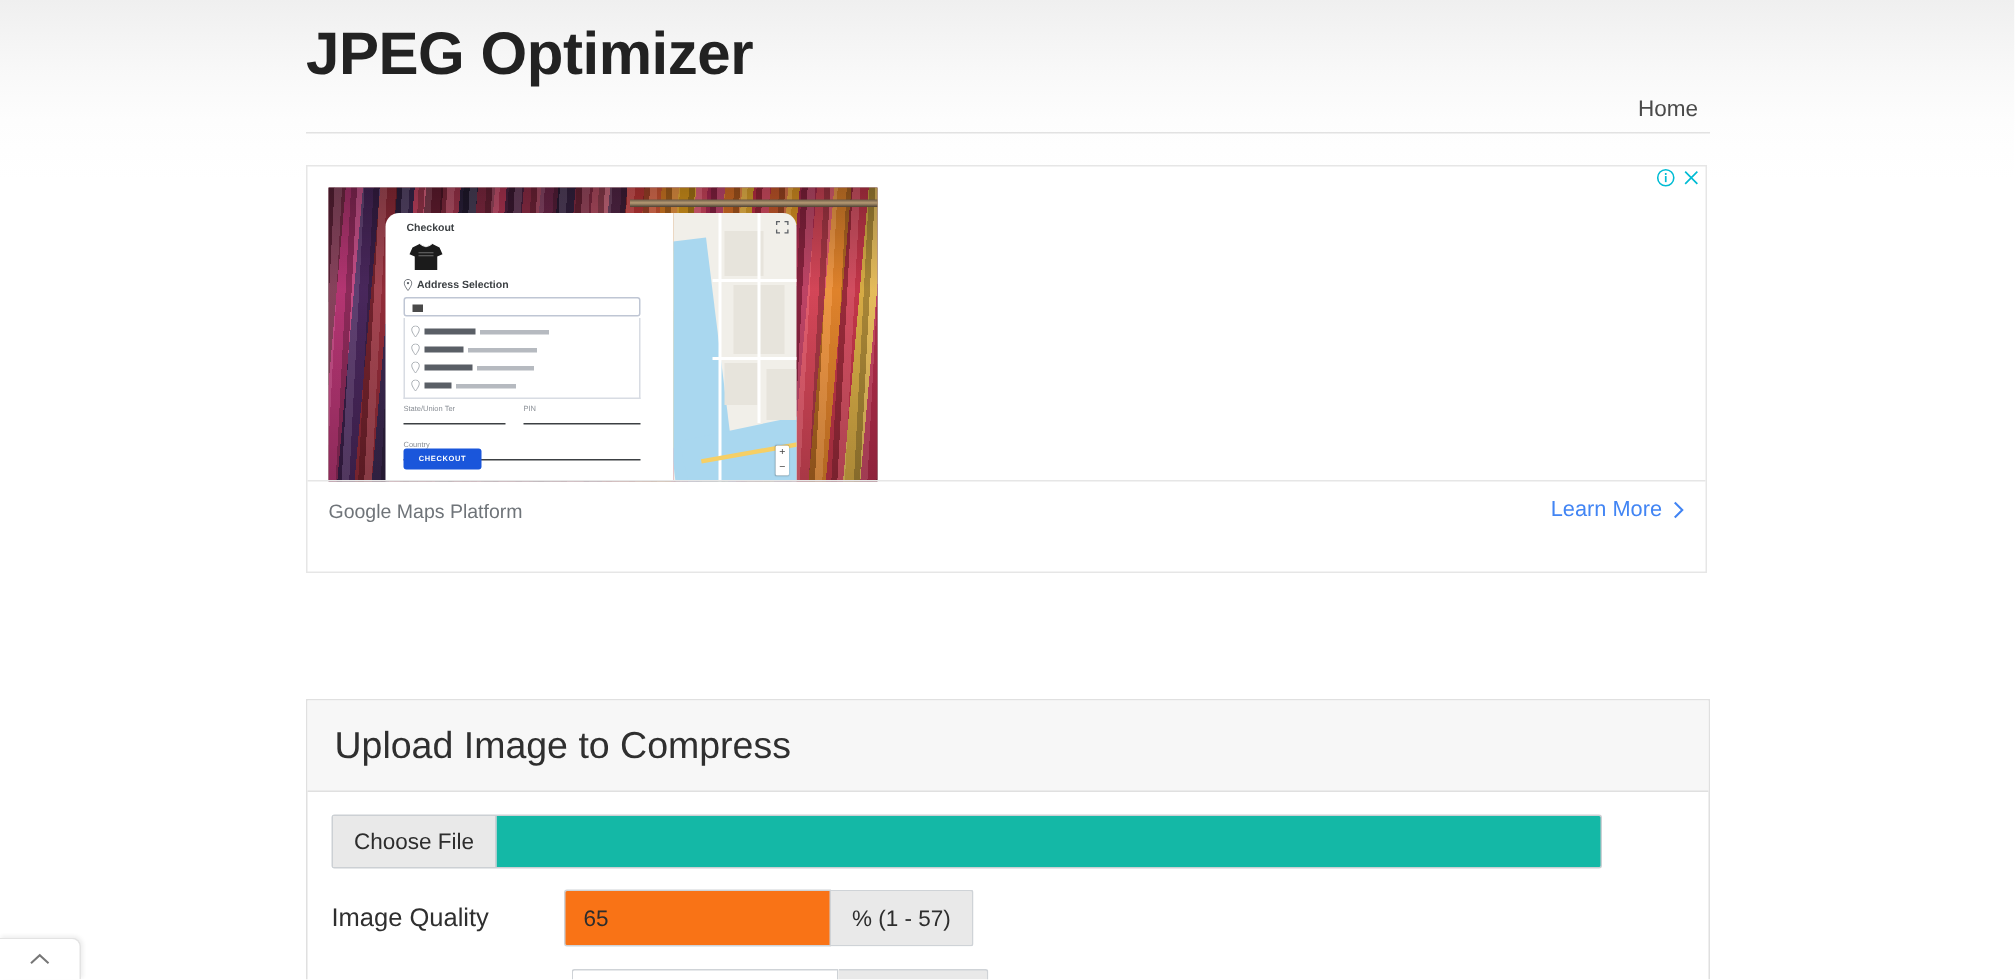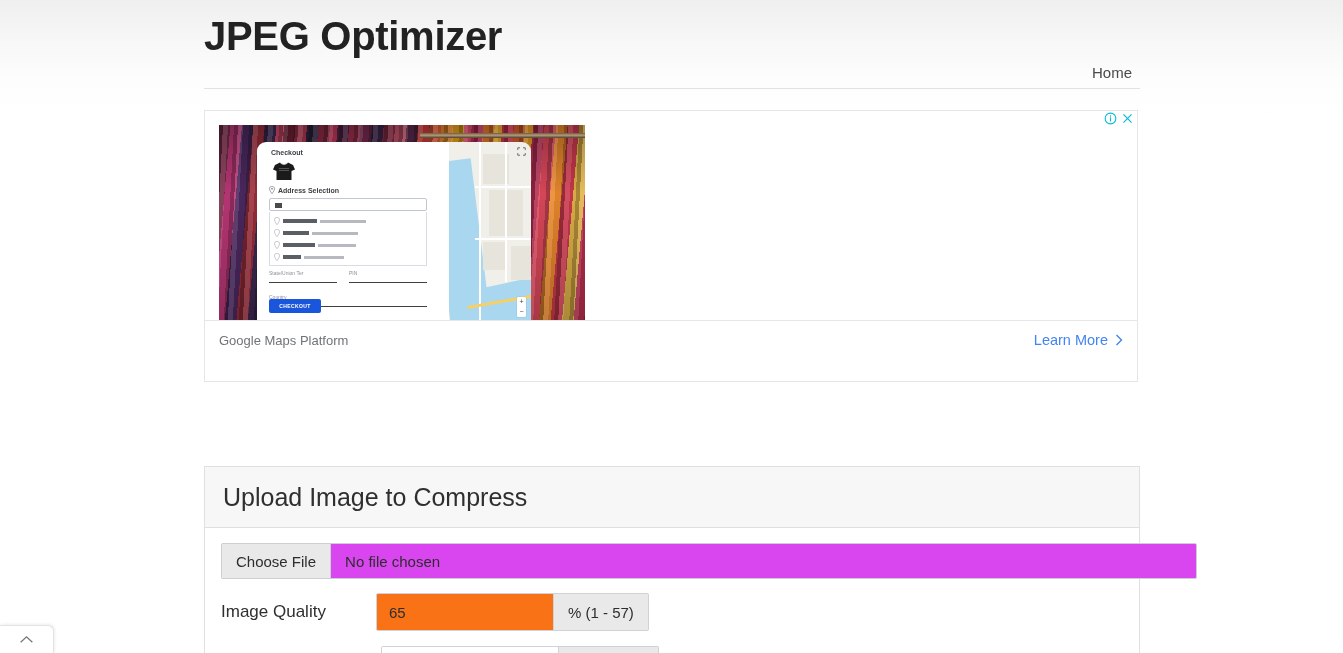--- a/index.html
+++ b/index.html
@@ -406,27 +406,28 @@
     font-size: 25px;
     font-weight: 400;
     color: #2f2f2f;
   }
   .panel-body {
     padding: 15px 0 0 16px;
   }
   .file-row {
     display: flex;
     align-items: stretch;
-    width: 976px;
+    width: 847px;
     height: 36px;
     border: 1px solid #ccd0d4;
     border-radius: 2px;
     box-sizing: border-box;
-    background: #d946ef;
+    background: #14b8a6;
     cursor: pointer;
+    gap: 20px;
   }
   .file-btn {
     background: #e9e9e9;
     border-right: 1px solid #ccd0d4;
     display: flex;
     align-items: center;
     padding: 0 14px;
     font-size: 15px;
     color: #2d2d2d;
     cursor: pointer;
@@ -659,21 +660,20 @@
 
 
   <div class="panel">
     <div class="panel-head">
       <div class="panel-title">Upload Image to Compress</div>
     </div>
     <div class="panel-body">
 
       <div class="file-row">
         <div class="file-btn">Choose File</div>
-        <div class="file-name">No file chosen</div>
       </div>
 
       <div class="quality-row">
         <div class="quality-label">Image Quality</div>
         <input class="quality-input" type="text" value="65" style="">
         <div class="quality-suffix">% (1 - 57)</div>
       </div>
 
       <div class="next-row-peek">
         <div class="peek-input"></div>

